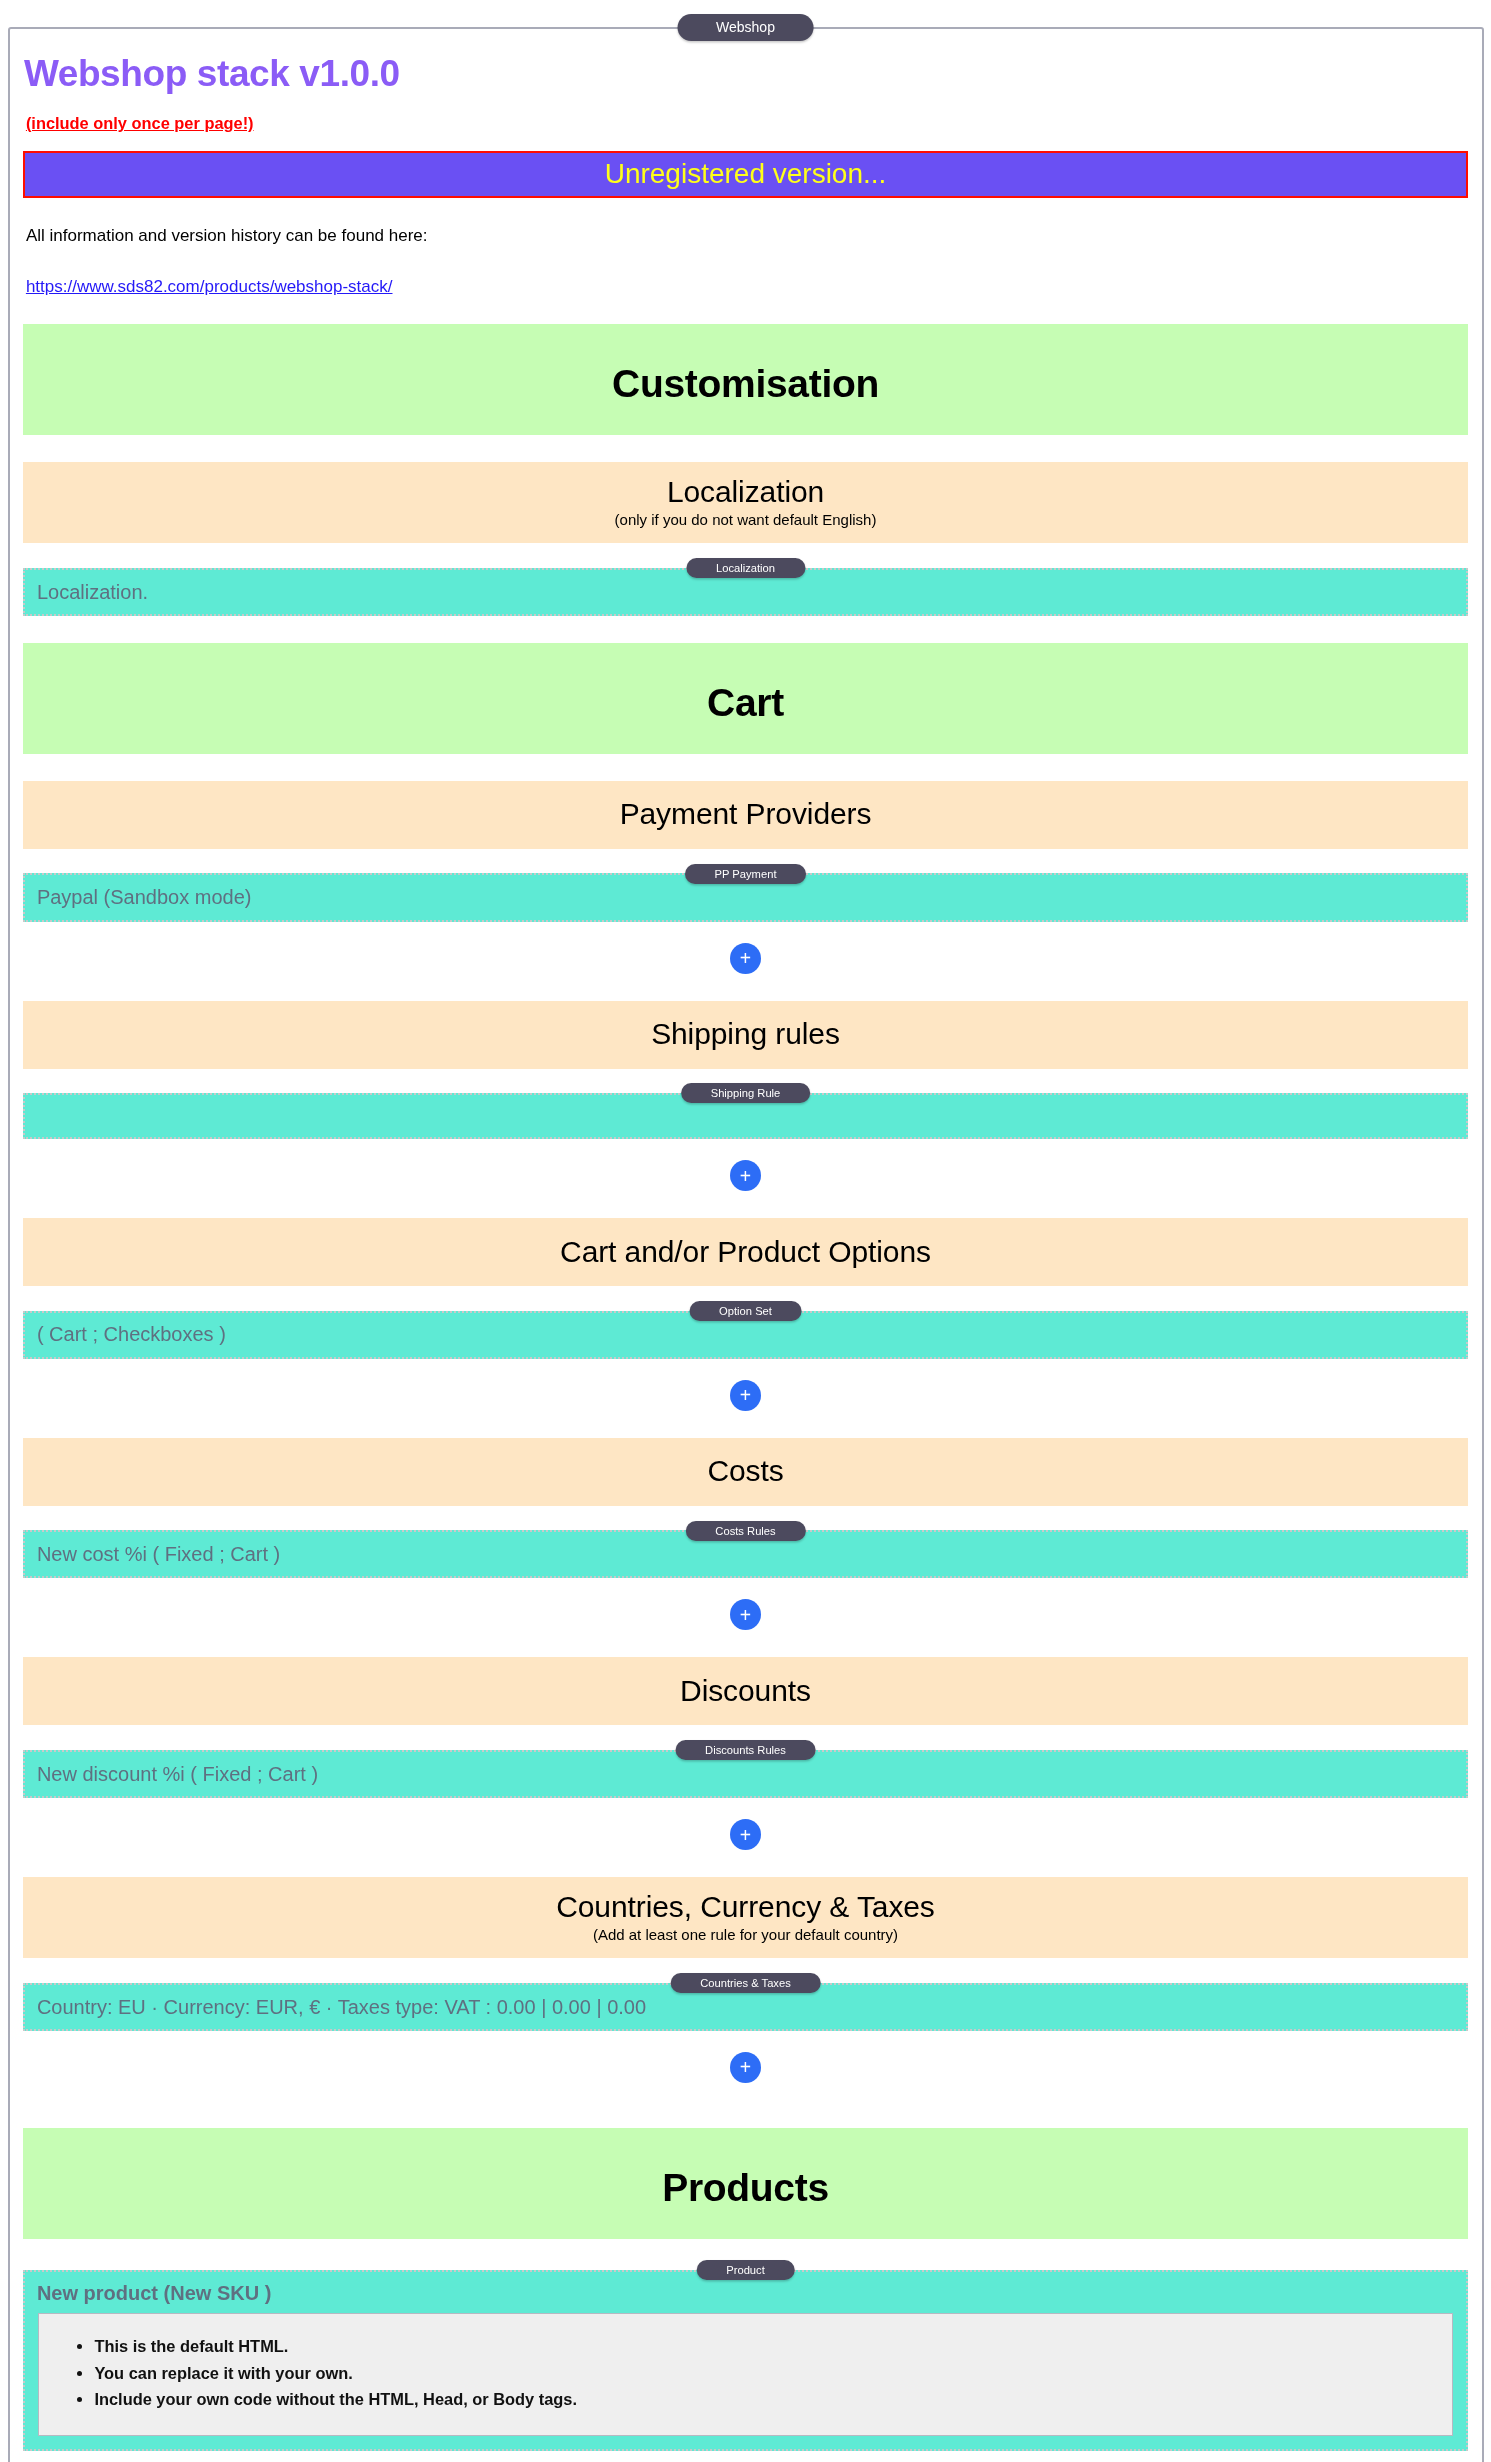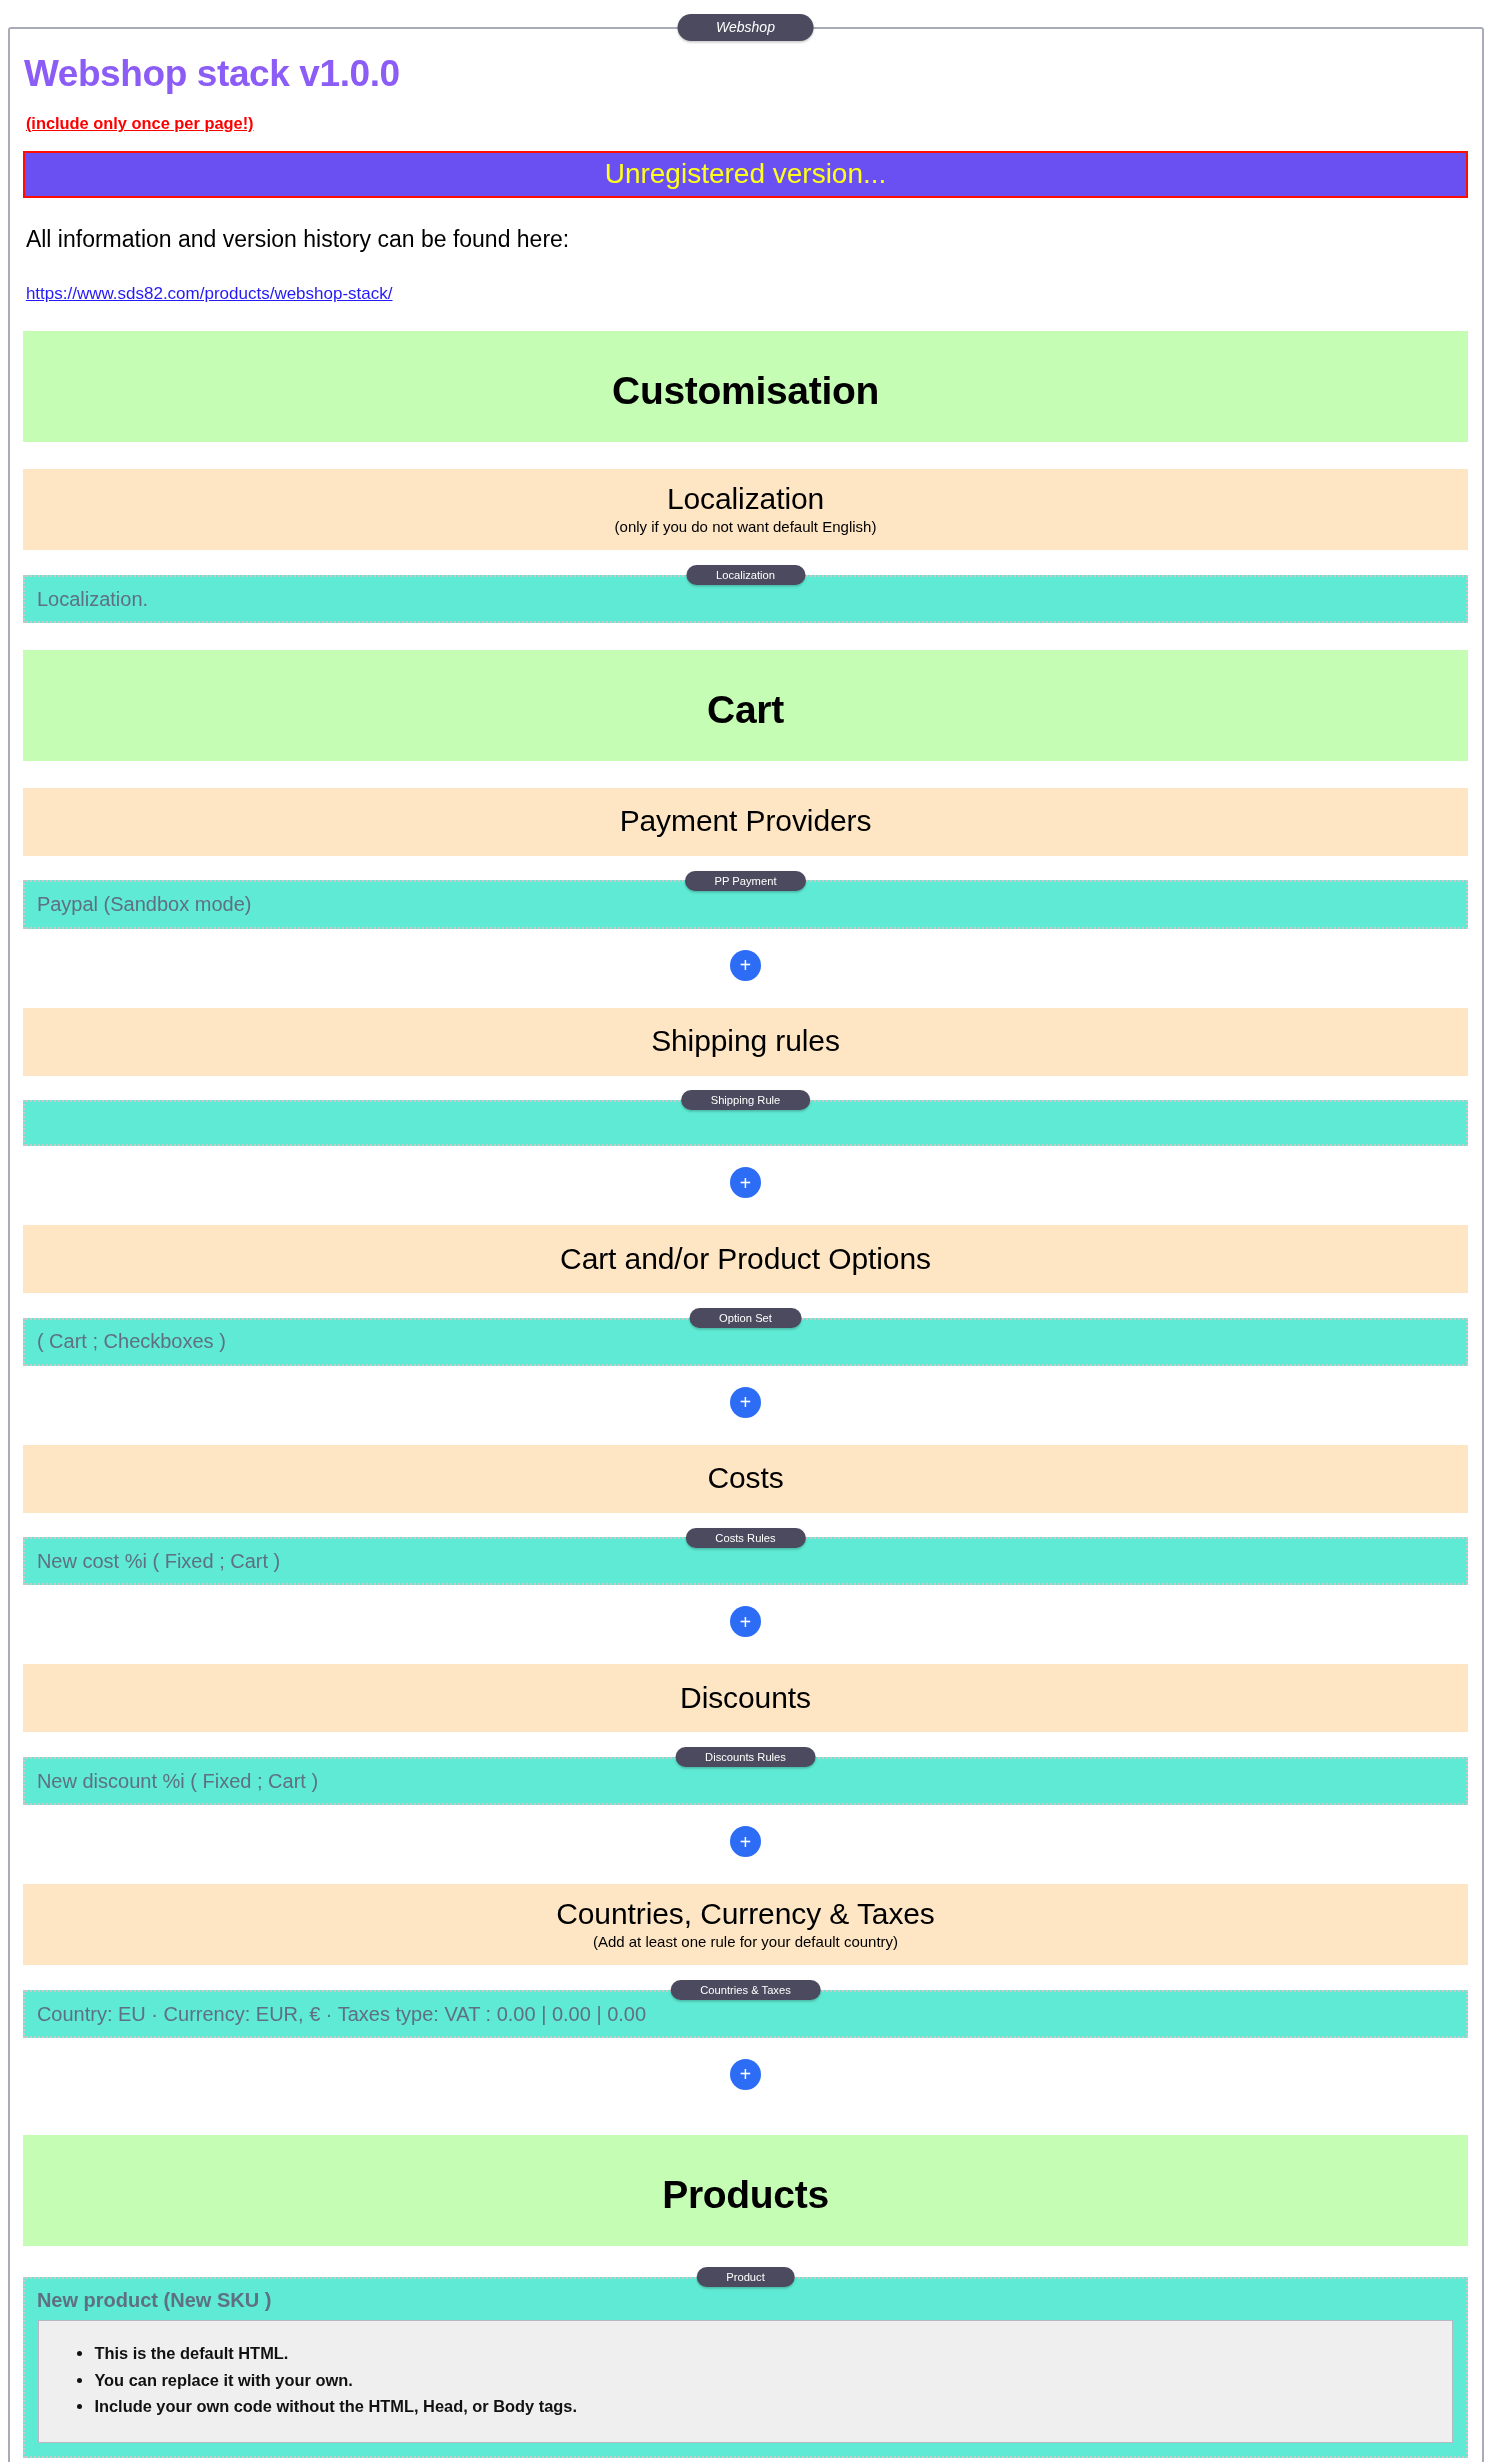--- a/index.html
+++ b/index.html
@@ -53,21 +53,20 @@
     color: #ffffff;
     border-radius: 16.4px;
     height: 27px;
     line-height: 27px;
     padding: 0 39px;
     font-size: 14px;
     text-align: center;
     box-shadow: 0 1.5px 2.2px rgba(0,0,0,.22);
     white-space: nowrap;
     z-index: 4;
-    font-style: italic;
   }
 
   .frame-body { padding: 0 13.4px; }
 
   .h-title {
     font-size: 37px;
     font-weight: bold;
     color: #8b5cf6;
     margin: 24px 0 0 1px;
     letter-spacing: -0.4px;
@@ -85,21 +84,21 @@
     background: #6a50f3;
     border: 2.2px solid #ff0d00;
     color: #ffff19;
     font-size: 28px;
     text-align: center;
     padding: 5.2px 0 8.2px 0;
     line-height: 1.05;
   }
 
   .para {
-    font-size: 23px;
+    font-size: 17px;
     color: #000000;
     margin: 28px 0 0 3px;
   }
   .link {
     display: inline-block;
     font-size: 17px;
     color: #2419f7;
     text-decoration: underline;
     margin: 31px 0 0 3px;
   }

